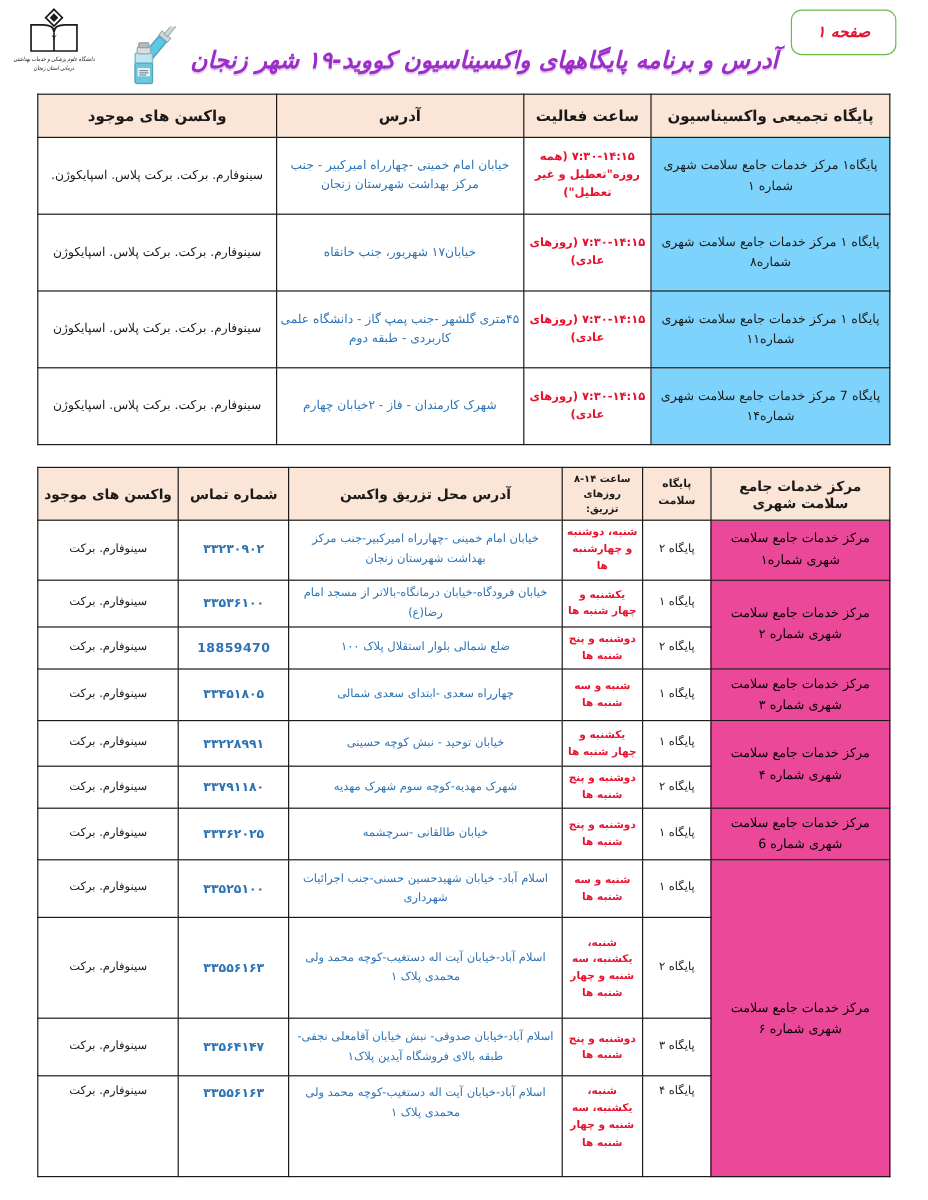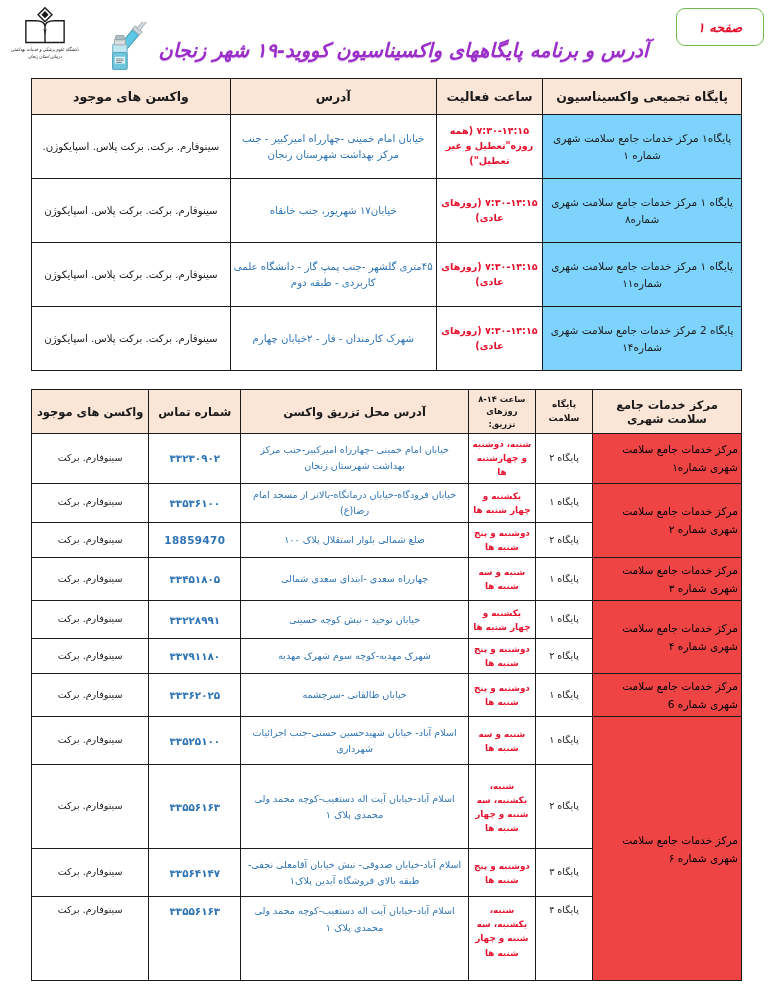--- a/index.html
+++ b/index.html
@@ -69,21 +69,21 @@
   .vaccine-icon {
     width: 52px;
     height: 56px;
     flex: 0 0 auto;
     margin-right: -4px;
   }
 
   .page-badge {
     position: absolute;
     left: auto;
-    right: 9px;
+    right: 26px;
     top: 8px;
     width: 86px;
     height: 36px;
     border: 1.6px solid #6fba4a;
     border-radius: 9px;
     display: flex;
     align-items: center;
     justify-content: center;
   }
   .page-badge-text {
@@ -138,24 +138,23 @@
     background: #fbe5d6;
     color: #1a1a1a;
     font-weight: bold;
     height: 44px;
     font-size: 11.5px;
   }
   .t2 th.th-hours { font-size: 8.3px; line-height: 1.5; }
   .t2 th.th-base  { font-size: 9px;  line-height: 1.5; }
   .t2 td { font-size: 9.6px; line-height: 1.55; }
   .t2 .c-center {
-    background: #ef4444;
+    background: #ec4899;
     font-size: 10.6px;
     line-height: 1.7;
-    text-align: right;
   }
   .t2 .c-base  { font-size: 9.6px; color: #1a1a1a; }
   .t2 .c-days  { color: #e8112d; font-weight: bold; font-size: 8.8px; line-height: 1.6; }
   .t2 .c-addr  { color: #2e74b5; font-size: 9.6px; line-height: 1.7; }
   .t2 .c-phone { color: #2e74b5; font-weight: bold; font-size: 10.4px; letter-spacing: 0.4px; }
   .t2 .c-vax   { color: #1a1a1a; font-size: 9.6px; }
 
   .row-28 { height: 28px; }
   .row-38 { height: 38px; }
   .row-48 { height: 48px; }
@@ -242,21 +241,21 @@
         <td class="c-addr">خیابان۱۷ شهریور، جنب خانقاه</td>
         <td class="c-vax">سینوفارم. برکت. برکت پلاس. اسپایکوژن</td>
       </tr>
       <tr>
         <td class="c-center">پایگاه ۱ مرکز خدمات جامع سلامت شهری شماره۱۱</td>
         <td class="c-hours">۷:۳۰-۱۴:۱۵ (روزهای عادی)</td>
         <td class="c-addr">۴۵متری گلشهر -جنب پمپ گاز - دانشگاه علمی کاربردی - طبقه دوم</td>
         <td class="c-vax">سینوفارم. برکت. برکت پلاس. اسپایکوژن</td>
       </tr>
       <tr>
-        <td class="c-center">پایگاه 2 مرکز خدمات جامع سلامت شهری شماره۱۴</td>
+        <td class="c-center">پایگاه 7 مرکز خدمات جامع سلامت شهری شماره۱۴</td>
         <td class="c-hours">۷:۳۰-۱۴:۱۵ (روزهای عادی)</td>
         <td class="c-addr">شهرک کارمندان - فاز - ۲خیابان چهارم</td>
         <td class="c-vax">سینوفارم. برکت. برکت پلاس. اسپایکوژن</td>
       </tr>
     </tbody>
   </table>
 </div>
 
 <div class="table-gap"></div>
 

